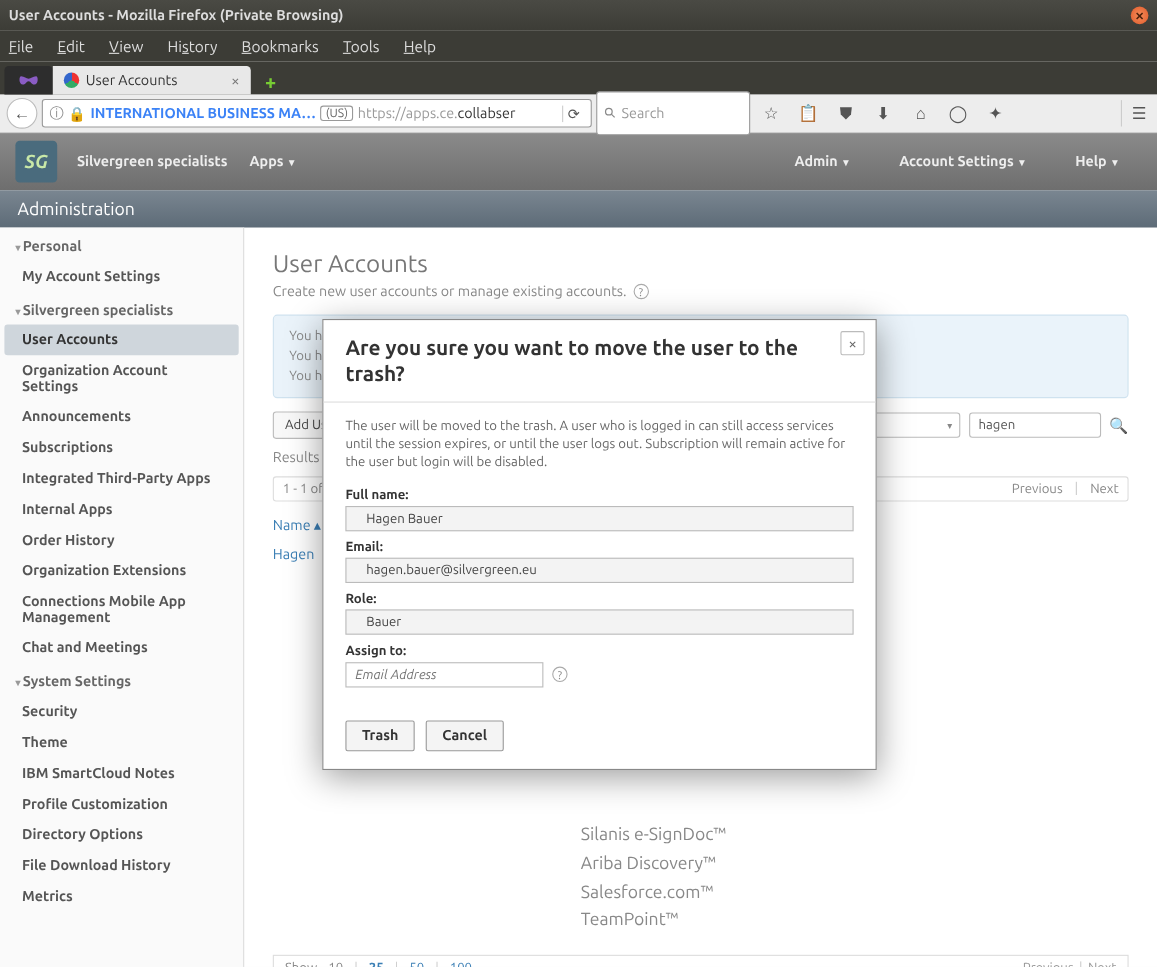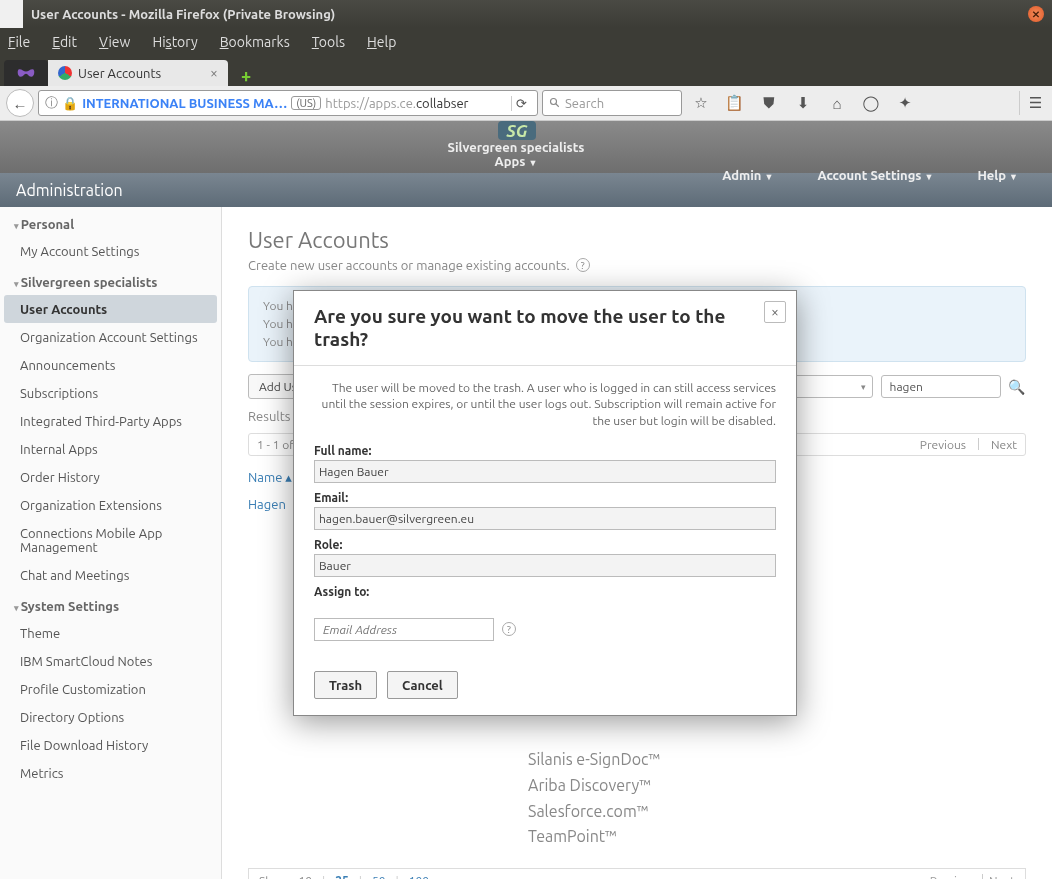--- a/index.html
+++ b/index.html
@@ -1,19 +1,19 @@
 <!DOCTYPE html>
 <html><head>
 <meta charset="utf-8">
 <style>
 * { margin: 0; padding: 0; box-sizing: border-box; font-family: Ubuntu, Arial, sans-serif; }
 body { width: 1052px; height: 879px; background: #f0f0f0; overflow: hidden; position: relative; }
 
 
-.titlebar { background: linear-gradient(#4a4a44, #3c3c36); height: 28px; display: flex; align-items: center; padding: 0 8px; color: #ddd; font-size: 13px; font-weight: bold; position: relative; margin-left: 23px; }
+.titlebar { background: linear-gradient(#4a4a44, #3c3c36); height: 28px; display: flex; align-items: center; padding: 0 8px; color: #ddd; font-size: 13px; font-weight: bold; position: relative; }
 .titlebar .close-btn { position: absolute; right: 8px; width: 16px; height: 16px; background: radial-gradient(#f58c5a,#e05a2a); border-radius: 50%; display:flex; align-items:center; justify-content:center; font-size:10px; color:#4a1f0a;}
 
 
 .menubar { background: #3c3c36; height: 28px; display: flex; align-items: center; padding: 0 8px; }
 .menubar span { color: #ddd; font-size: 14px; margin-right: 22px; cursor: pointer; }
 .menubar span u { text-decoration: underline; }
 
 
 .tabstrip { background: #3c3c36; height: 30px; display: flex; align-items: flex-end; padding-left: 4px; }
 .private-icon { width: 44px; height: 26px; background: #2d2d2d; border-radius: 4px 4px 0 0; display:flex;align-items:center;justify-content:center; }
@@ -26,43 +26,43 @@
 
 .urlbar { background: #ededed; height: 35px; display: flex; align-items: center; padding: 0 6px; gap: 4px; border-bottom: 1px solid #ccc;}
 .navbtn { width: 28px; height: 28px; border: 1px solid #bbb; border-radius: 50%; display:flex;align-items:center;justify-content:center; background:#fff; font-size:15px; color:#555; cursor:pointer;}
 .urlfield { flex: 0 0 500px; height: 26px; border: 1px solid #999; border-radius: 3px; display:flex; align-items:center; background:#fff; font-size:13px; padding: 0 6px; overflow:hidden; }
 .urlfield .lock { color:#4a9e3e; font-weight:bold; margin-right:4px; }
 .urlfield .domain1 { color:#3b82f6; font-weight:bold; white-space:nowrap; }
 .urlfield .pill { border:1px solid #999; border-radius:3px; padding:0 4px; margin:0 4px; color:#666; font-size:11px; }
 .urlfield .domain2 { color:#999; white-space:nowrap; }
 .urlfield .domain3 { color:#333; }
 .urlfield .reload { width:20px; text-align:center; border-left:1px solid #ccc; margin-left:auto; cursor:pointer; color:#555;}
-.searchfield { flex: 0 0 140px; height:26px; border:1px solid #999; border-radius:3px; background:#fff; display:flex; align-items:center; padding:0 6px; font-size:13px; color:#999;}
+.searchfield { flex: 0 0 140px; height:40px; border:1px solid #999; border-radius:3px; background:#fff; display:flex; align-items:center; padding:0 6px; font-size:13px; color:#999;}
 .searchfield svg { width:12px; height:12px; margin-right:4px; }
 .toolicon { width:24px; height:24px; display:flex;align-items:center;justify-content:center; color:#555; font-size:15px; cursor:pointer; margin:0 3px;}
 .hamburger { margin-left:auto; border-left:1px solid #ccc; padding-left:8px;}
 
 
-.appnav { background: linear-gradient(#8a8a8a,#6e6e6e); height: 52px; display:flex; align-items:center; padding:0 14px; color:#eee; font-size:13px;flex-direction:column; }
+.appnav { background: linear-gradient(#8a8a8a,#6e6e6e); height: 52px; display:flex; align-items:center; padding:0 14px; color:#eee; font-size:13px; }
 .applogo { width:38px; height:38px; background:#4a6b7d; border-radius:4px; display:flex;align-items:center;justify-content:center; font-weight:bold; font-size:17px; font-style:italic; color:#c8e8a8; margin-right:18px;}
 .appnav .navlink { margin-right:20px; cursor:pointer; font-weight:bold;}
 .appnav .dropdown-caret { font-size:9px; margin-left:3px; }
 .appnav .right { margin-left:auto; display:flex; gap:24px; }
 
 
 .sectionhdr { background: linear-gradient(#7a8691,#5d6b77); height:34px; display:flex; align-items:center; padding:0 16px; color:#fff; font-size:16px;}
 
 
 .appbody { display:flex; background:#fff; height: calc(879px - 28px - 28px - 30px - 35px - 52px - 34px); }
 
 
 .sidebar { width:222px; background:#fafafa; border-right:1px solid #ddd; font-size:13px; color:#555; overflow-y:auto;}
 .sidebar .grp { padding:10px 14px 6px; font-weight:bold; color:#666; }
 .sidebar .grp::before { content:"▾ "; font-size:9px; color:#999;}
-.sidebar .item { padding:7px 20px; cursor:pointer; color:#555;}
+.sidebar .item { padding:7px 20px; cursor:pointer; color:#555;font-weight:bold;}
 .sidebar .item.active { background:#cfd6dc; color:#333; font-weight:bold; border-radius:3px; margin:0 4px; padding-left:16px;}
 
 
 .main { flex:1; padding:20px 26px; position:relative; color:#555; font-size:13px; overflow:hidden;}
 .main h1 { font-size:22px; color:#777; font-weight:normal; margin-bottom:6px;}
 .main .sub { color:#888; margin-bottom:14px; display:flex; align-items:center; gap:6px;}
 .helpicon { display:inline-flex; width:14px; height:14px; border:1px solid #aaa; border-radius:50%; align-items:center; justify-content:center; font-size:10px; color:#888;}
 .msgbox { border:1px solid #cfe2ef; background:#eaf3fa; border-radius:4px; padding:10px 14px; margin-bottom:12px; color:#888; font-size:12px; line-height:1.5;}
 .toolbar { display:flex; align-items:center; gap:8px; margin-bottom:8px;}
 .btn-outline { border:1px solid #bbb; background:#f8f8f8; padding:5px 10px; border-radius:3px; font-size:12px; color:#444; cursor:pointer;}
@@ -81,25 +81,25 @@
 .showbar .plink { color:#3b7fb5; cursor:pointer;}
 .showbar .sep { color:#ccc;}
 .showbar .pgright { margin-left:auto; display:flex; gap:6px; color:#999;}
 
 
 .modal-overlay { position:absolute; left:293px; top:290px; width:504px; background:#fff; border:1px solid #888; box-shadow:0 6px 30px rgba(0,0,0,0.4); z-index:100;}
 .modal-hdr { padding:14px 40px 14px 20px; border-bottom:1px solid #ddd; position:relative;}
 .modal-hdr h2 { font-size:19px; font-weight:bold; color:#333; line-height:1.2;}
 .modal-close { position:absolute; top:10px; right:10px; border:1px solid #bbb; width:22px; height:22px; display:flex;align-items:center;justify-content:center; font-size:14px; color:#666; cursor:pointer; border-radius:2px;}
 .modal-body { padding:14px 20px; font-size:12px; color:#555;}
-.modal-body p { margin-bottom:14px; line-height:1.4; color:#666;text-align:right;}
+.modal-body p { margin-bottom:14px; line-height:1.4; color:#666;}
 .fld-label { font-weight:bold; color:#333; margin-bottom:3px; margin-top:8px;}
-.fld-box { border:1px solid #bbb; background:#f3f3f3; padding:4px 4px; font-size:12px; color:#444; width:100%;}
+.fld-box { border:1px solid #bbb; background:#f3f3f3; padding:4px 18px; font-size:12px; color:#444; width:100%;}
 .fld-input { border:1px solid #bbb; padding:4px 8px; font-size:12px; font-style:italic; color:#999; width:180px;}
-.assign-row { display:flex; align-items:center; gap:8px; margin-top:20px;}
+.assign-row { display:flex; align-items:center; gap:8px; margin-top:4px;}
 .modal-ftr { padding:16px 20px; display:flex; gap:10px;}
 .modal-ftr button { border:1px solid #999; background:#f4f4f4; padding:6px 14px; font-size:13px; font-weight:bold; color:#333; cursor:pointer; border-radius:2px;}
 </style>
 </head>
 <body>
 
 <div class="titlebar">
   <span>User Accounts - Mozilla Firefox (Private Browsing)</span>
   <span class="close-btn">✕</span>
 </div>
@@ -181,20 +181,21 @@
     <div class="item">Organization Account Settings</div>
     <div class="item">Announcements</div>
     <div class="item">Subscriptions</div>
     <div class="item">Integrated Third-Party Apps</div>
     <div class="item">Internal Apps</div>
     <div class="item">Order History</div>
     <div class="item">Organization Extensions</div>
     <div class="item">Connections Mobile App Management</div>
     <div class="item">Chat and Meetings</div>
     <div class="grp">System Settings</div>
+    <div class="item">Security</div>
     <div class="item">Theme</div>
     <div class="item">IBM SmartCloud Notes</div>
     <div class="item">Profile Customization</div>
     <div class="item">Directory Options</div>
     <div class="item">File Download History</div>
     <div class="item">Metrics</div>
   </div>
 
   <div class="main">
     <h1>User Accounts</h1>

